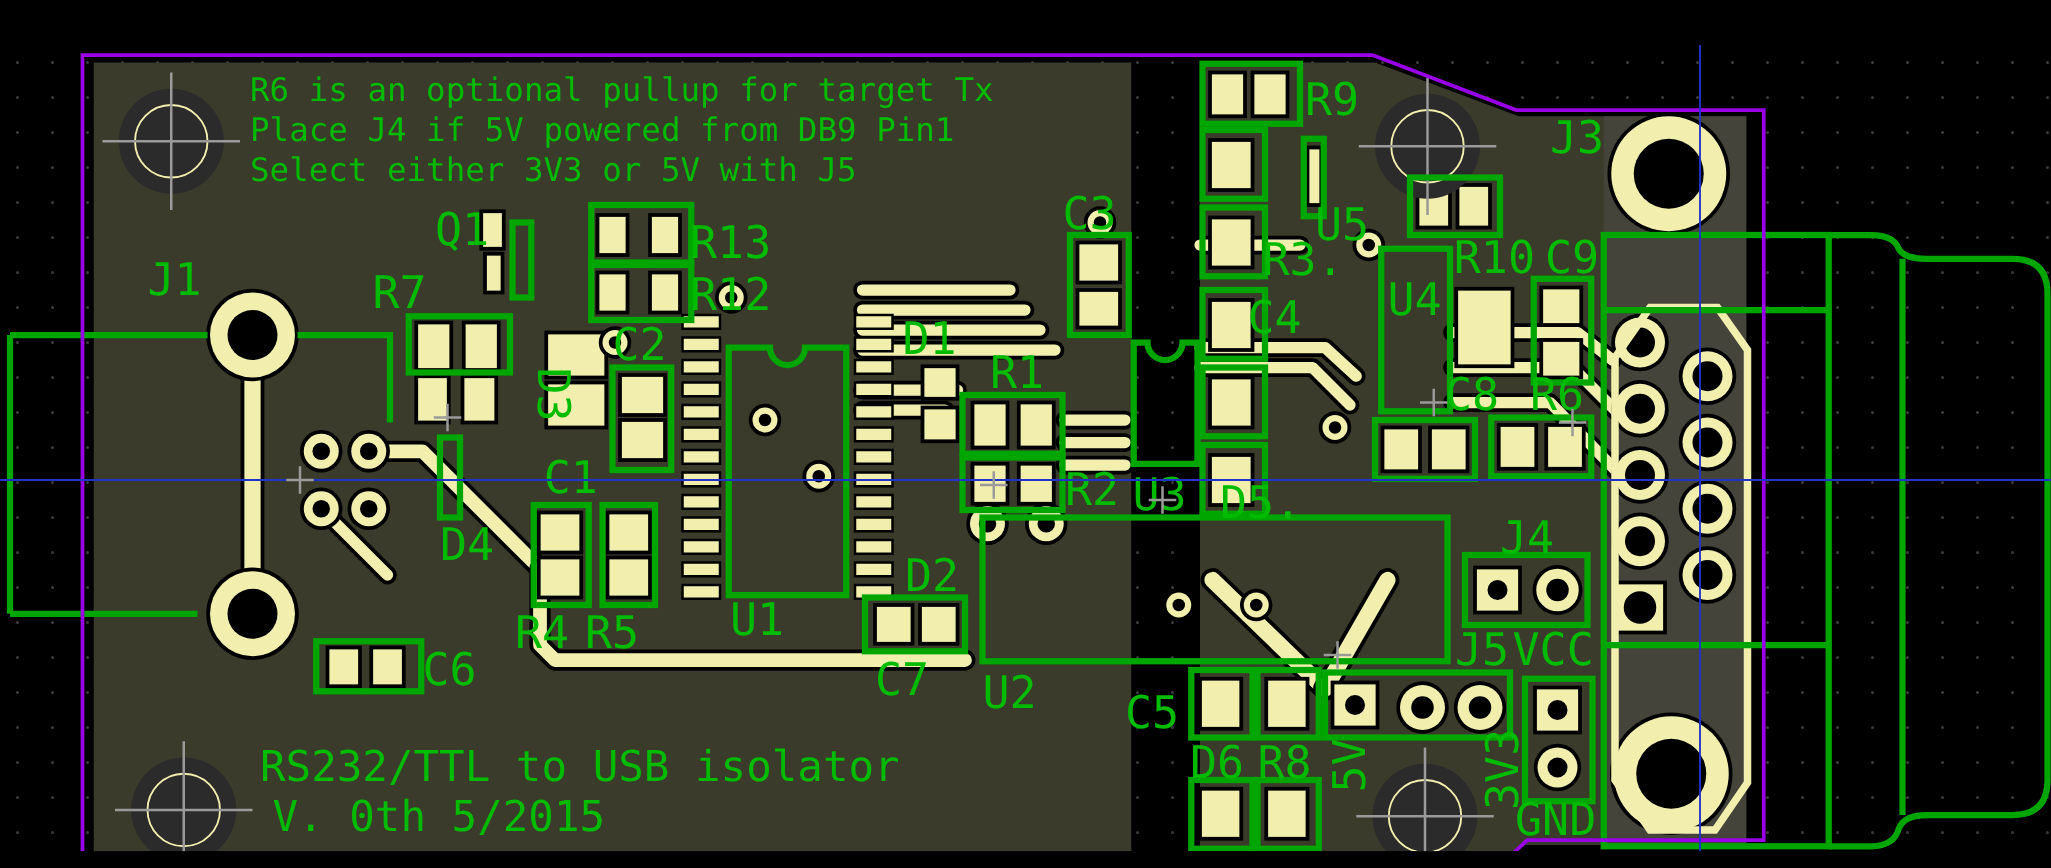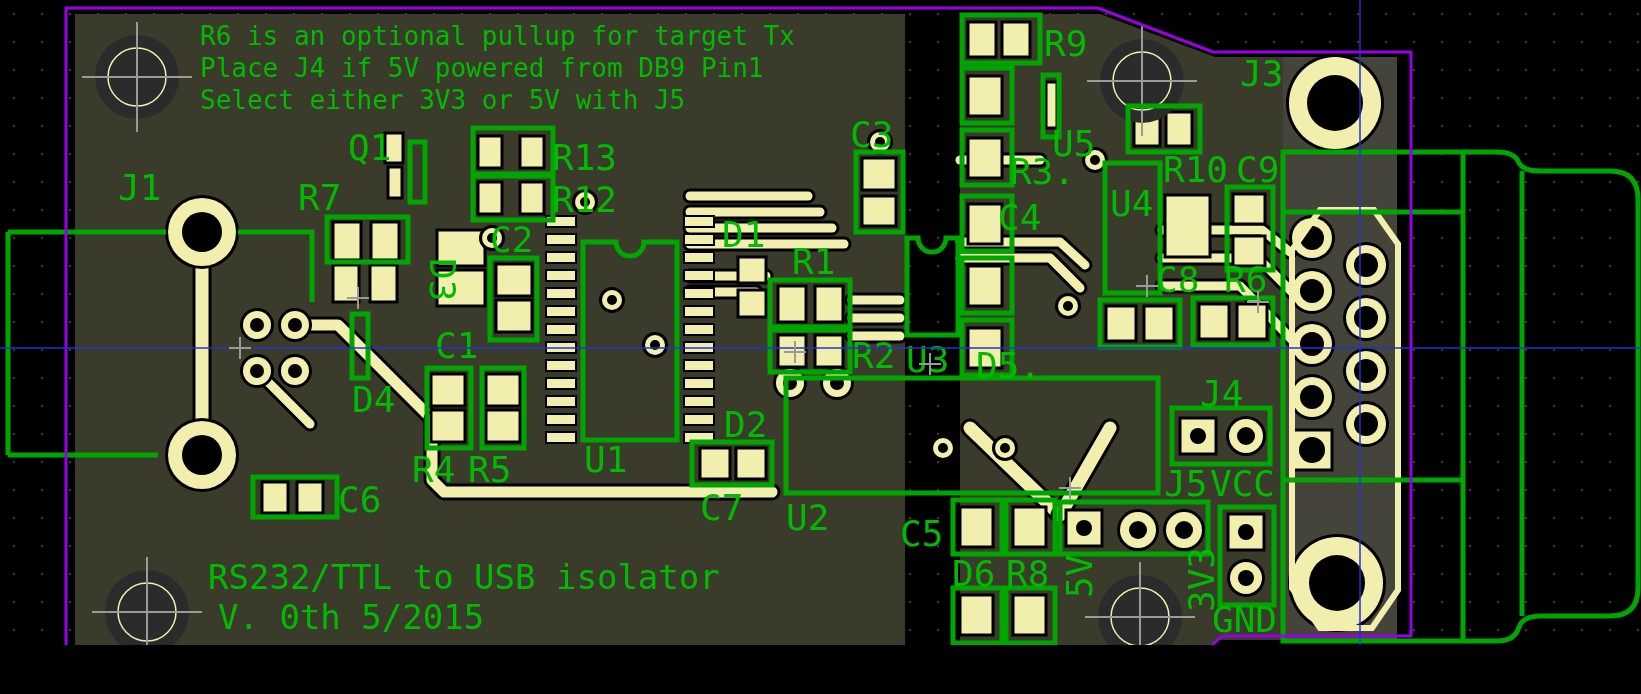--- a/index.html
+++ b/index.html
@@ -1,16 +1,16 @@
 <!DOCTYPE html>
 <html><head>
 <meta charset="utf-8">
 <style>
   html,body{margin:0;padding:0;background:#000;}
-  #stage{position:relative;width:1641px;height:645px;background:#000;overflow:hidden;}
+  #stage{position:relative;width:1641px;height:645px;background:#000;overflow:hidden;margin-top:36px;}
   svg text{font-family:"DejaVu Sans Mono","Liberation Mono",monospace;fill:#00bb00;}
   text.note{font-size:26px;}
   text.title{font-size:34px;}
   text.ref{font-size:36px;}
 </style>
 </head>
 <body>
 
 <div id="stage">
   <svg id="pcb" width="1641" height="694" viewBox="0 0 1641 694">

